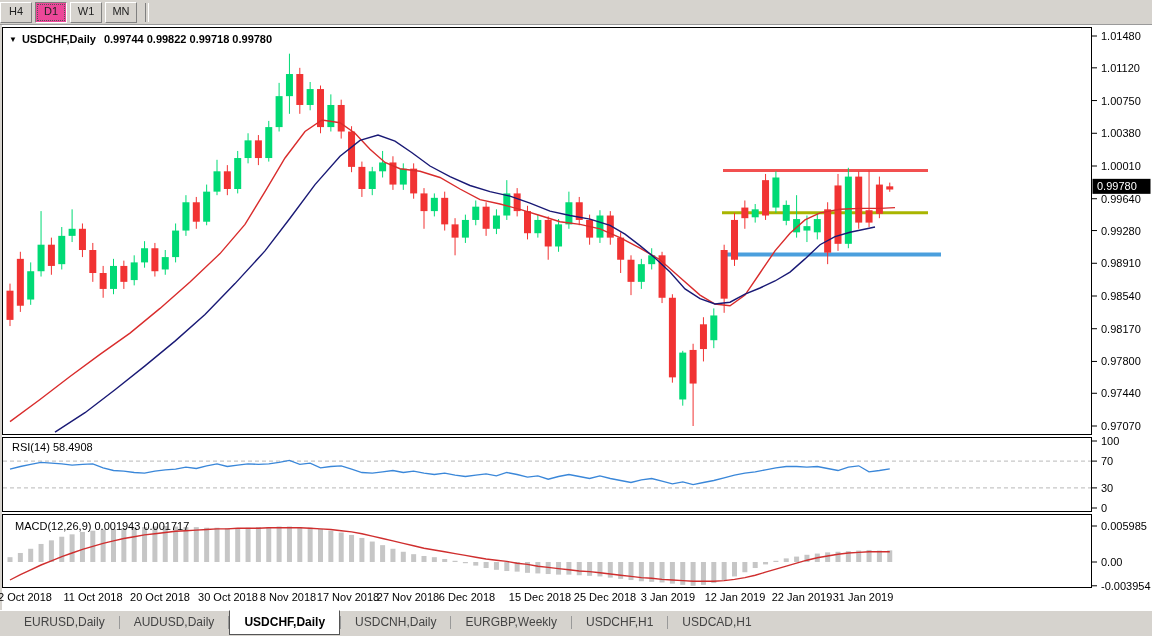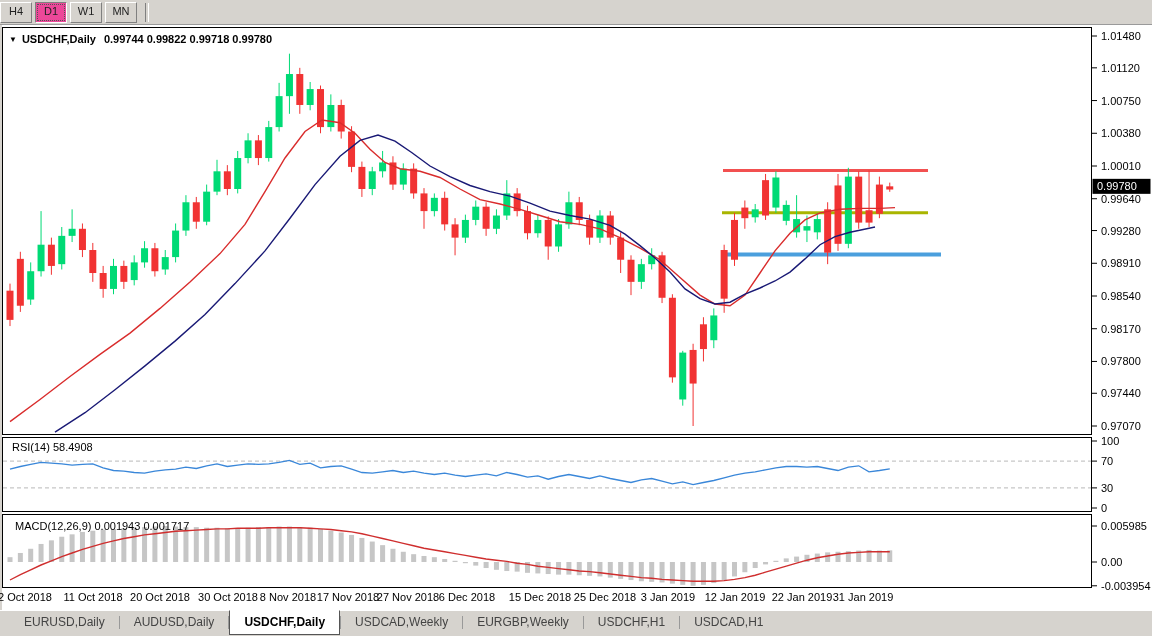--- a/index.html
+++ b/index.html
@@ -560,20 +560,20 @@
 <div class="ovl" id="rsilbl">RSI(14) 58.4908</div>
 <div class="ovl" id="macdlbl">MACD(12,26,9) 0.001943 0.001717</div>
 
 <div id="tabsbar">
     <div class="ctab">EURUSD,Daily</div>
     <div class="tabsep"></div>
     <div class="ctab">AUDUSD,Daily</div>
     <div class="tabsep"></div>
     <div class="ctab active">USDCHF,Daily</div>
     <div class="tabsep"></div>
-    <div class="ctab">USDCAD,Weekly</div>
+    <div class="ctab">USDCNH,Daily</div>
     <div class="tabsep"></div>
     <div class="ctab">EURGBP,Weekly</div>
     <div class="tabsep"></div>
     <div class="ctab">USDCHF,H1</div>
     <div class="tabsep"></div>
     <div class="ctab">USDCAD,H1</div>
   </div>
 
 </body></html>

